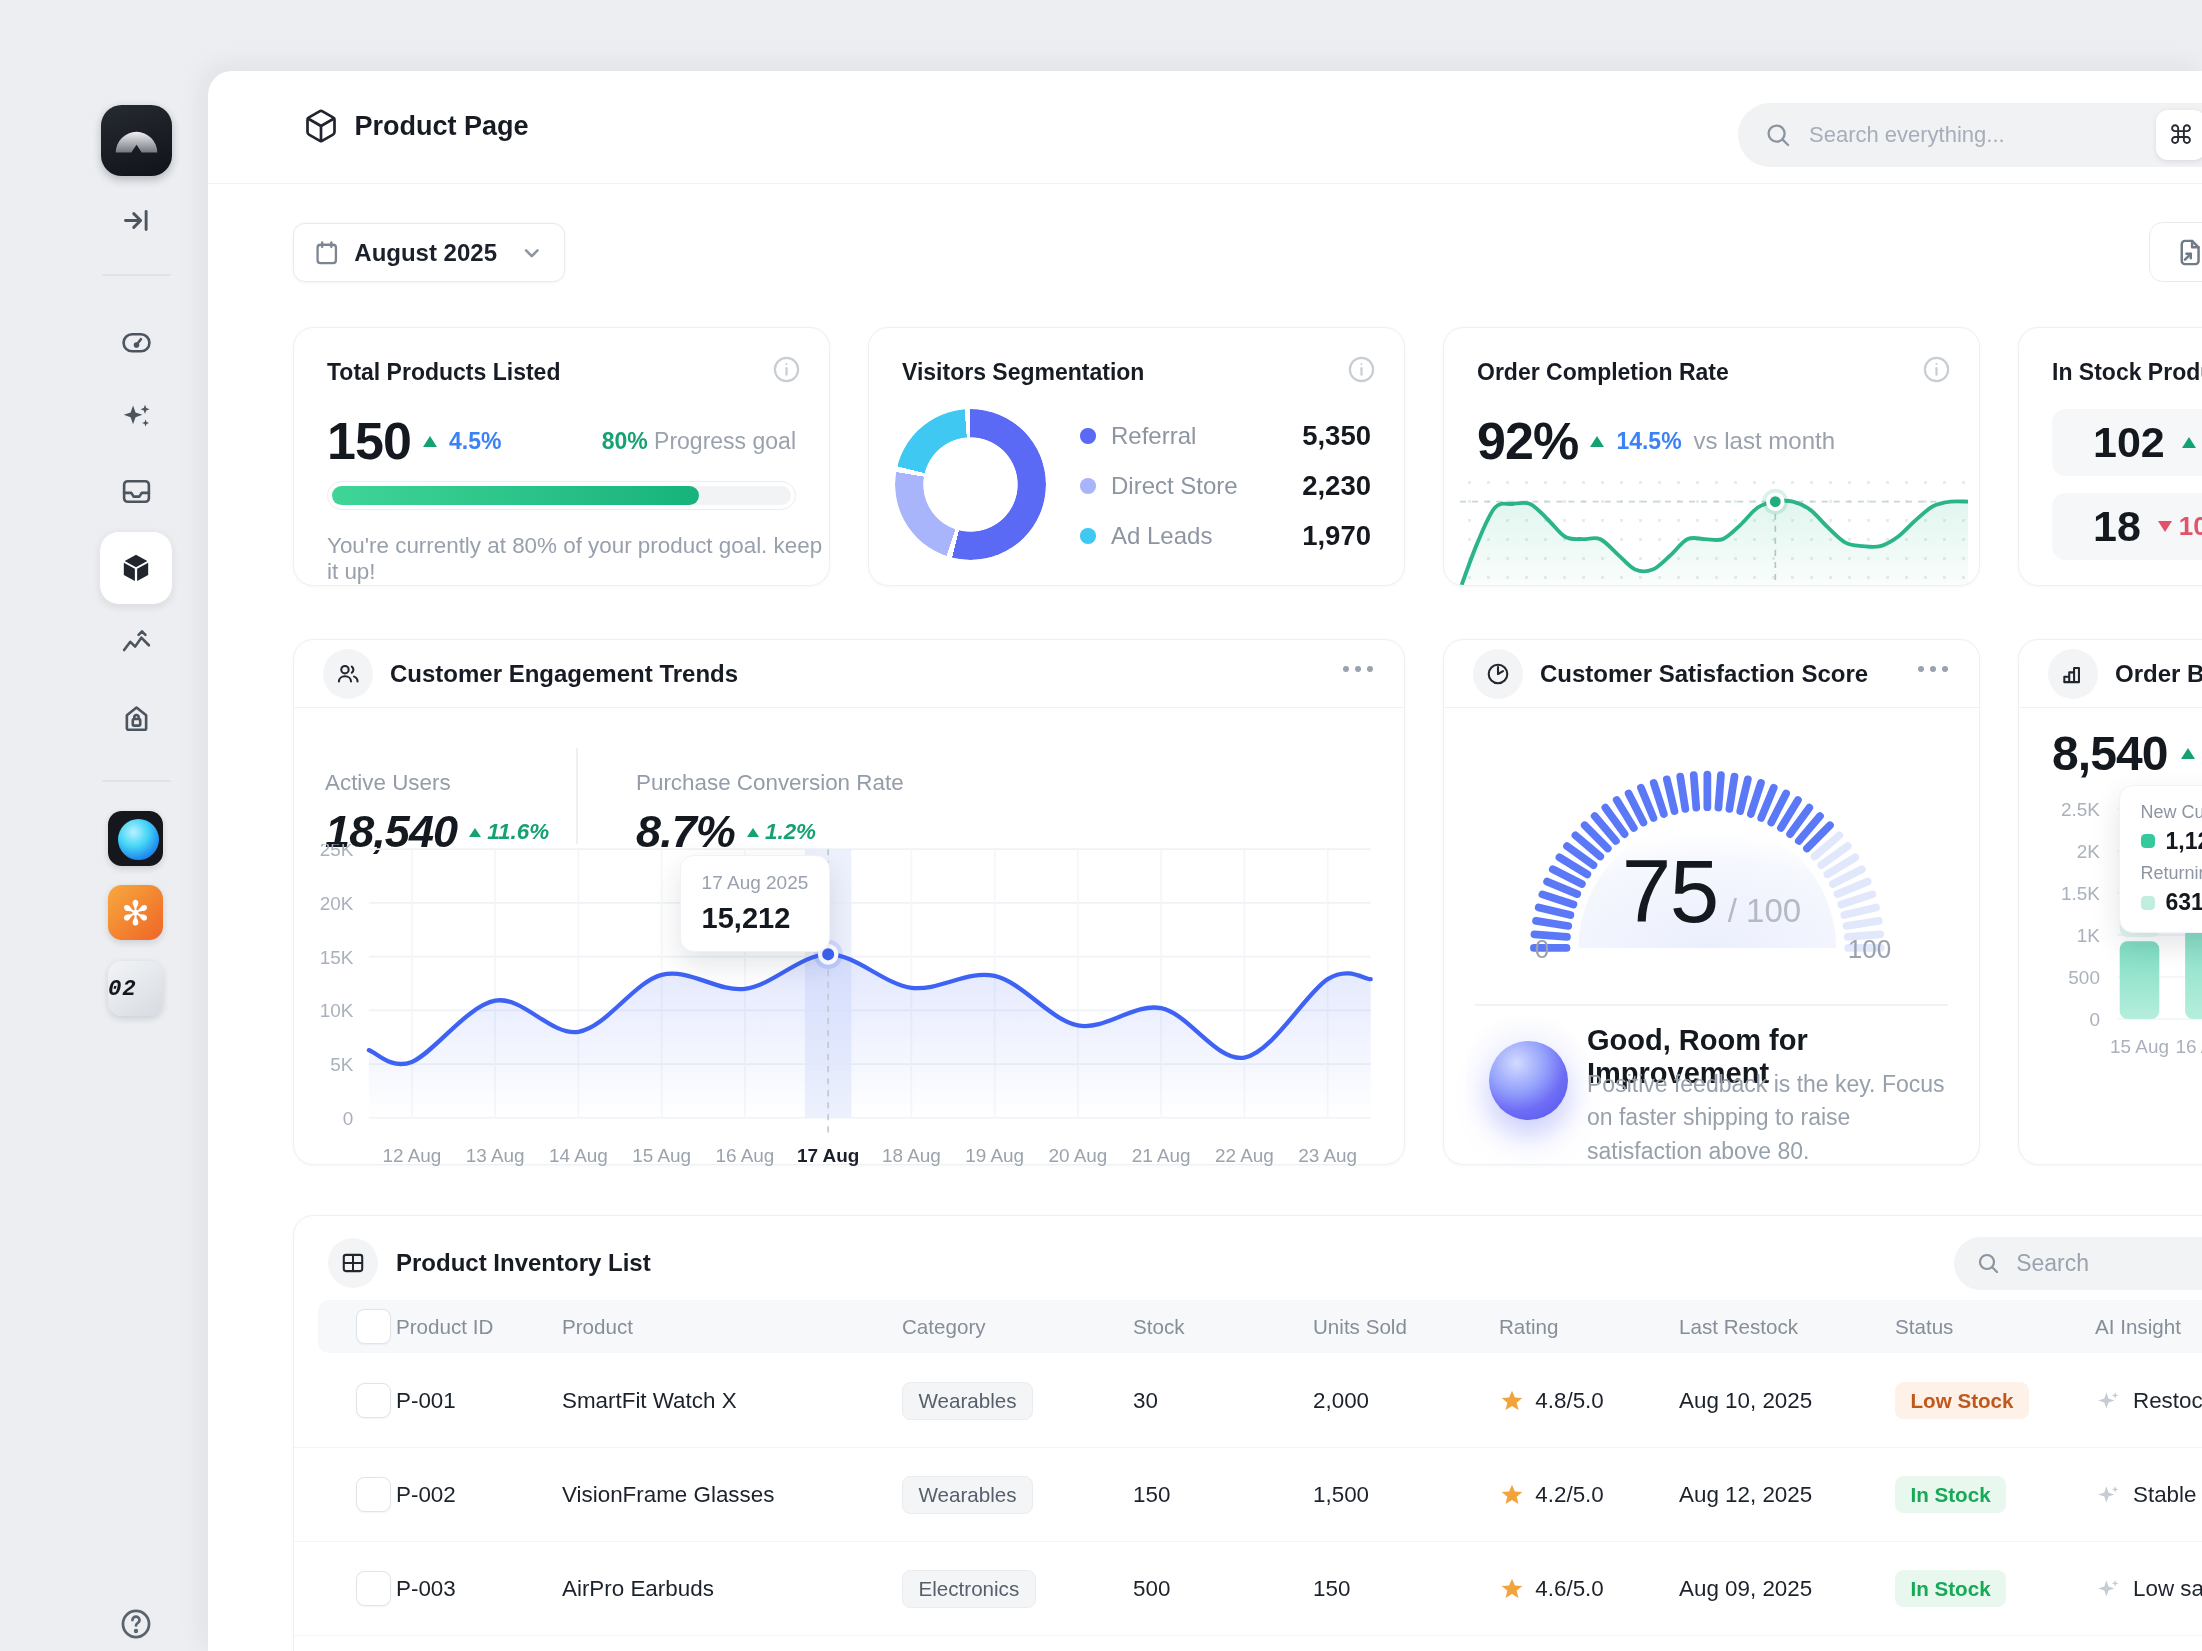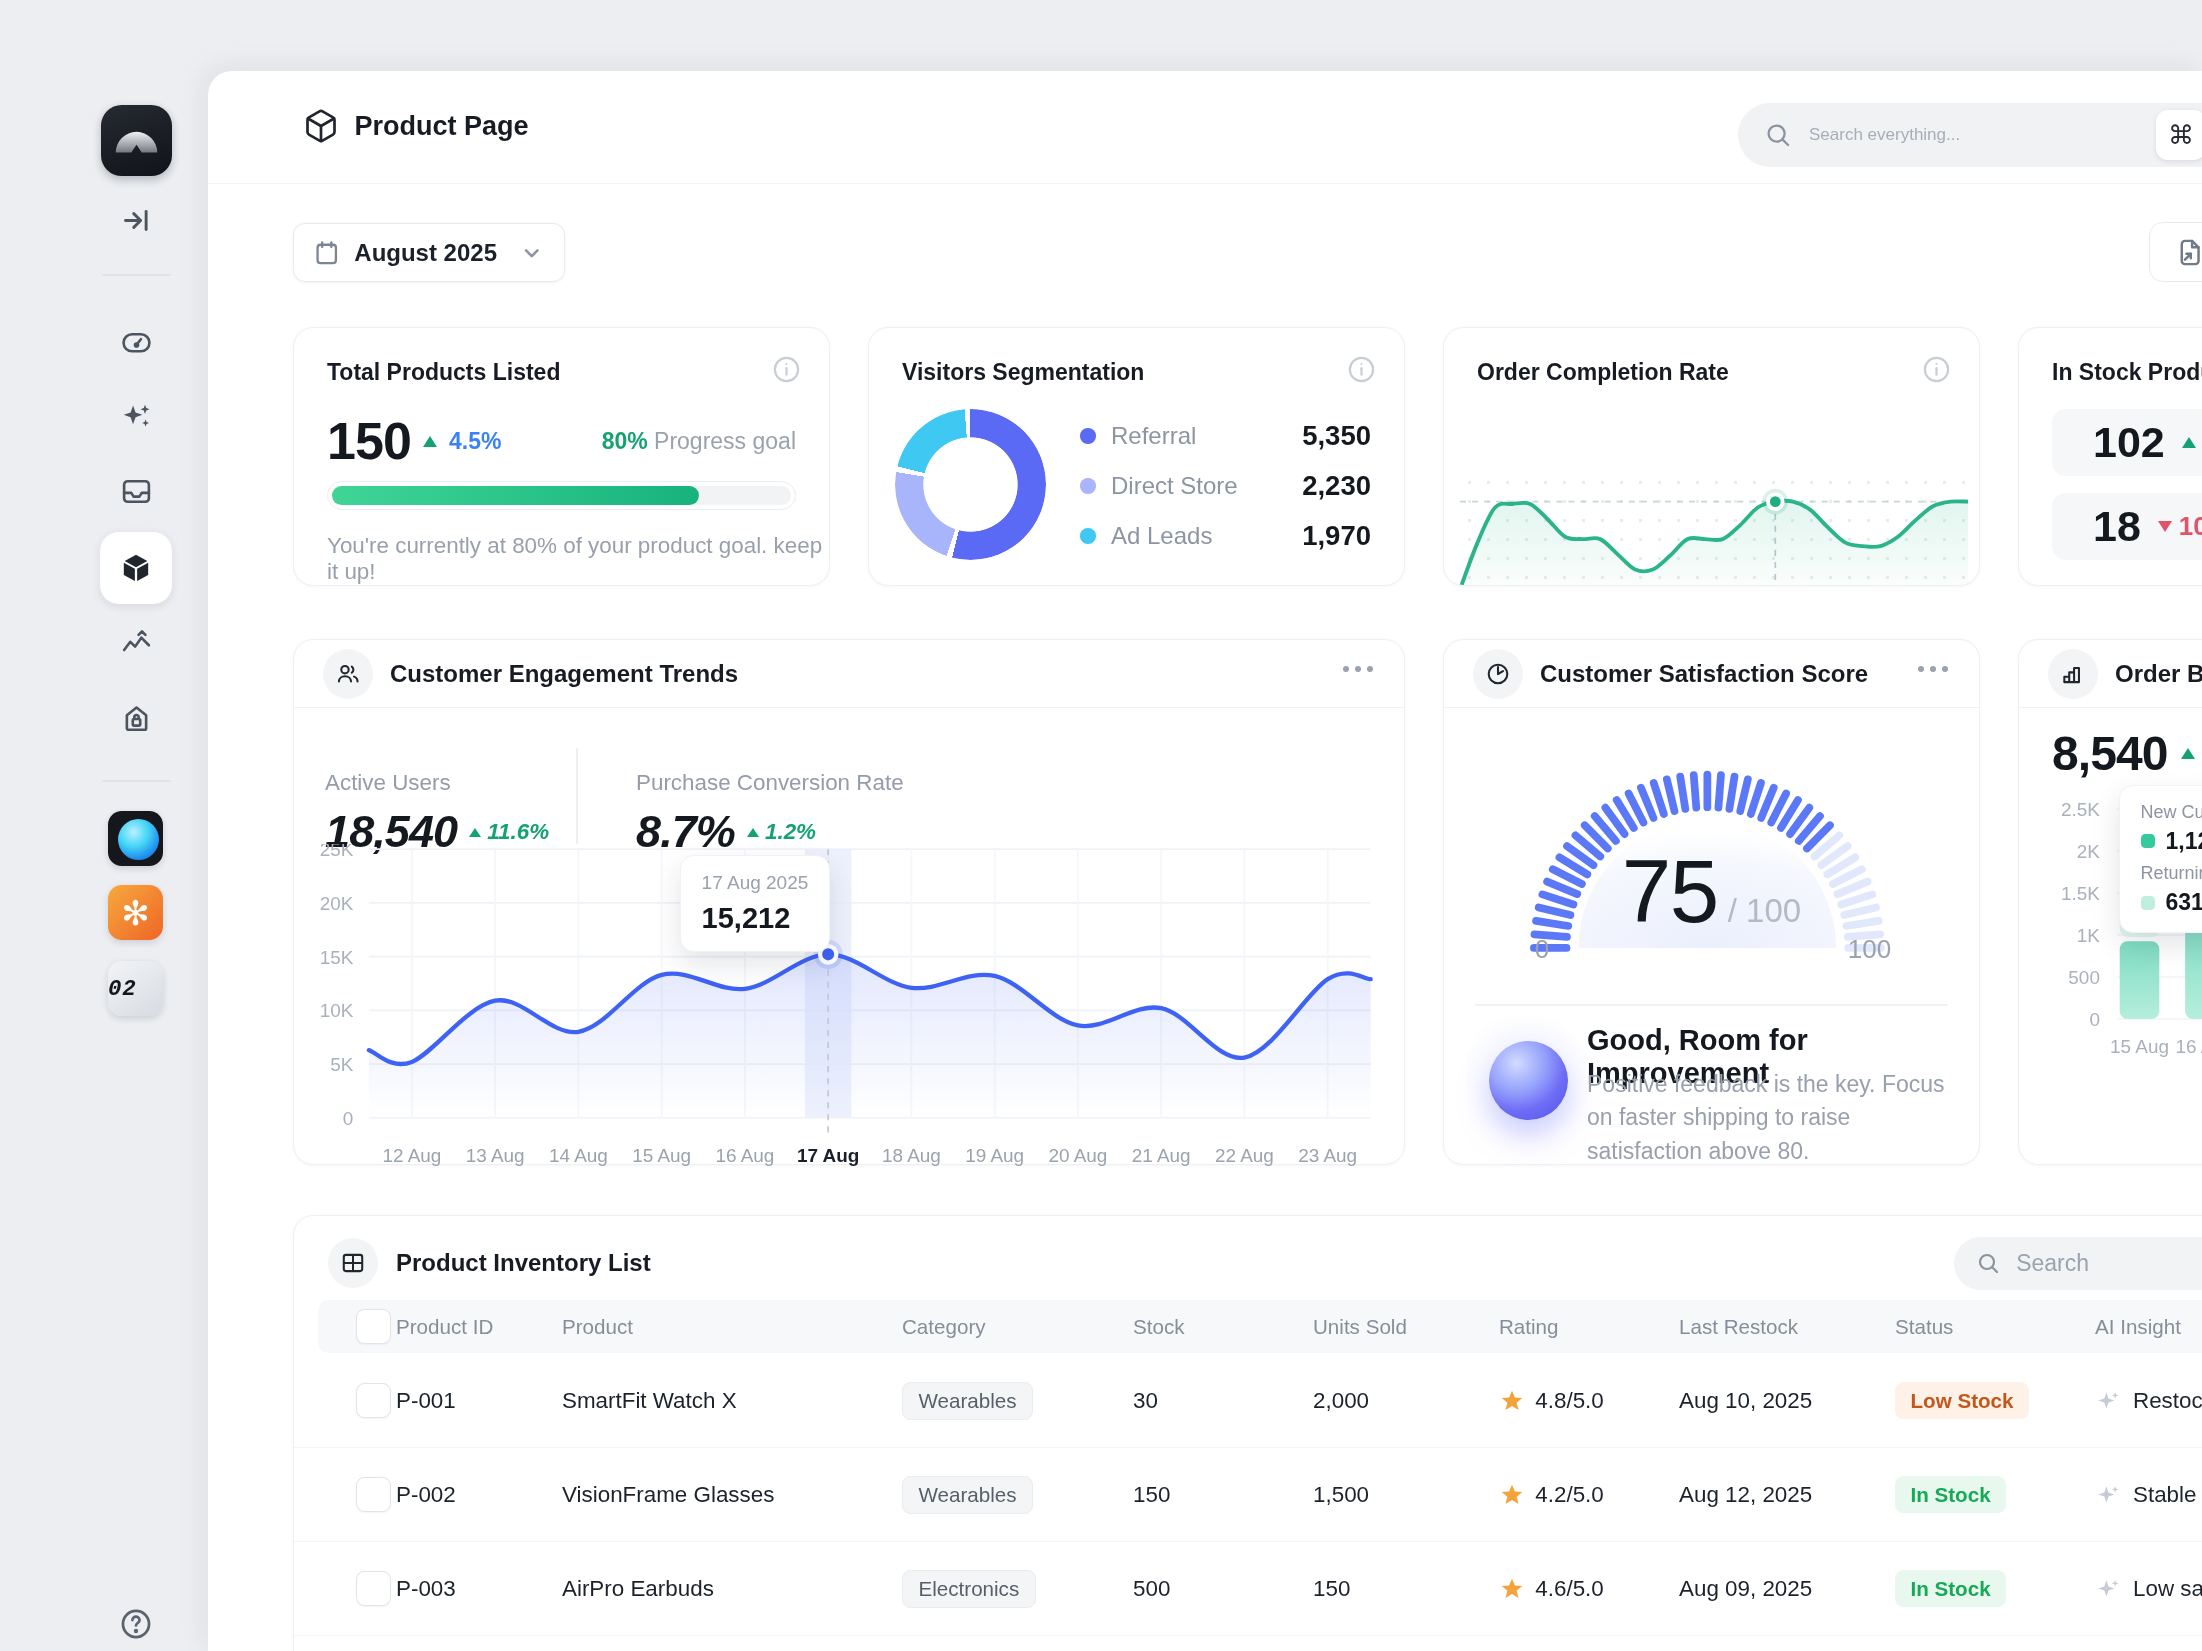--- a/index.html
+++ b/index.html
@@ -26,21 +26,21 @@
   
   .panel{position:absolute;left:208px;top:71px;width:1994px;height:1581px;background:#fff;border-radius:24px 0 0 0;
     box-shadow:-6.9px -5.2px 26px rgba(30,40,60,.06);}
   .panel-header{position:absolute;left:208px;top:71px;width:1994px;height:112px;border-bottom:1.7px solid #f1f3f5;border-radius:24px 0 0 0;}
   .page-title{position:absolute;left:303px;top:108px;display:flex;align-items:center;gap:15.5px;color:#171c24;}
   .page-title svg{width:36px;height:36px;color:#20252e;}
   .page-title .tt{font-size:27px;font-weight:600;}
   .search-pill{position:absolute;left:1738px;top:103px;width:516px;height:64px;border-radius:33px;background:#f1f2f4;
     display:flex;align-items:center;padding-left:26px;gap:15.5px;}
   .search-pill svg{width:27.5px;height:27.5px;color:#8b94a1;}
-  .search-pill input{border:0;outline:0;background:transparent;font-size:17px;color:#454c58;width:310px;font-family:inherit;}
+  .search-pill input{border:0;outline:0;background:transparent;font-size:22px;color:#454c58;width:310px;font-family:inherit;}
   .search-pill input::placeholder{color:#a6aeba;}
   .cmd-badge{position:absolute;left:2156px;top:110px;width:50px;height:50px;background:#fff;border-radius:12px;
     box-shadow:0 1.7px 5.2px rgba(25,35,60,.10);display:flex;align-items:center;justify-content:center;font-size:26px;color:#262b33;}
   .date-btn{position:absolute;left:293px;top:223px;width:272px;height:59px;background:#fff;border:1.3px solid #e8ebee;
     border-radius:12px;box-shadow:0 0.9px 2.6px rgba(25,35,60,.05);display:flex;align-items:center;gap:13.8px;padding:0 19px;box-sizing:border-box;}
   .date-btn svg{width:27.5px;height:27.5px;color:#7c8592;}
   .date-btn .lbl{font-size:24px;font-weight:600;color:#1b212b;}
   .date-btn .chev{margin-left:auto;color:#8d95a2;}
   .export-btn{position:absolute;left:2149px;top:222px;width:96px;height:60px;background:#fff;border:1.3px solid #e8ebee;border-radius:13.8px;
     display:flex;align-items:center;padding-left:24px;box-sizing:border-box;color:#717a87;}
@@ -323,20 +323,26 @@
   </div>
 
   <div class="card" style="left:1443px;top:327px;width:537px;height:259px;overflow:hidden">
     <div class="k-title">Order Completion Rate</div>
     <div class="info-ic">
       <svg viewBox="0 0 24 24" fill="none" stroke="currentColor" stroke-width="1.7">
           <circle cx="12" cy="12" r="9"></circle>
           <line x1="12" y1="11" x2="12" y2="16" stroke-linecap="round"></line>
           <circle cx="12" cy="7.8" r="0.8" fill="currentColor" stroke="none"></circle>
         </svg>
+    </div>
+    <div class="val-row">
+      <span class="big-num">92%</span>
+      <span class="tri-up"></span>
+      <span class="delta-g">14.5%</span>
+      <span style="font-size:24px;color:#99a1ad">vs last month</span>
     </div>
     <div class="spark-wrap">
         <svg id="spark-svg" width="508" height="131" viewBox="0 0 590 152" style="position:relative">
           <defs>
             <linearGradient id="gB" x1="0" y1="0" x2="0" y2="1">
               <stop offset="0" stop-color="rgba(43,184,140,0.14)"></stop>
               <stop offset="1" stop-color="rgba(43,184,140,0)"></stop>
             </linearGradient>
           </defs>
           <line x1="0" y1="33.2" x2="590" y2="33.2" stroke="#c7d8cf" stroke-width="2" stroke-dasharray="7 7"></line>

